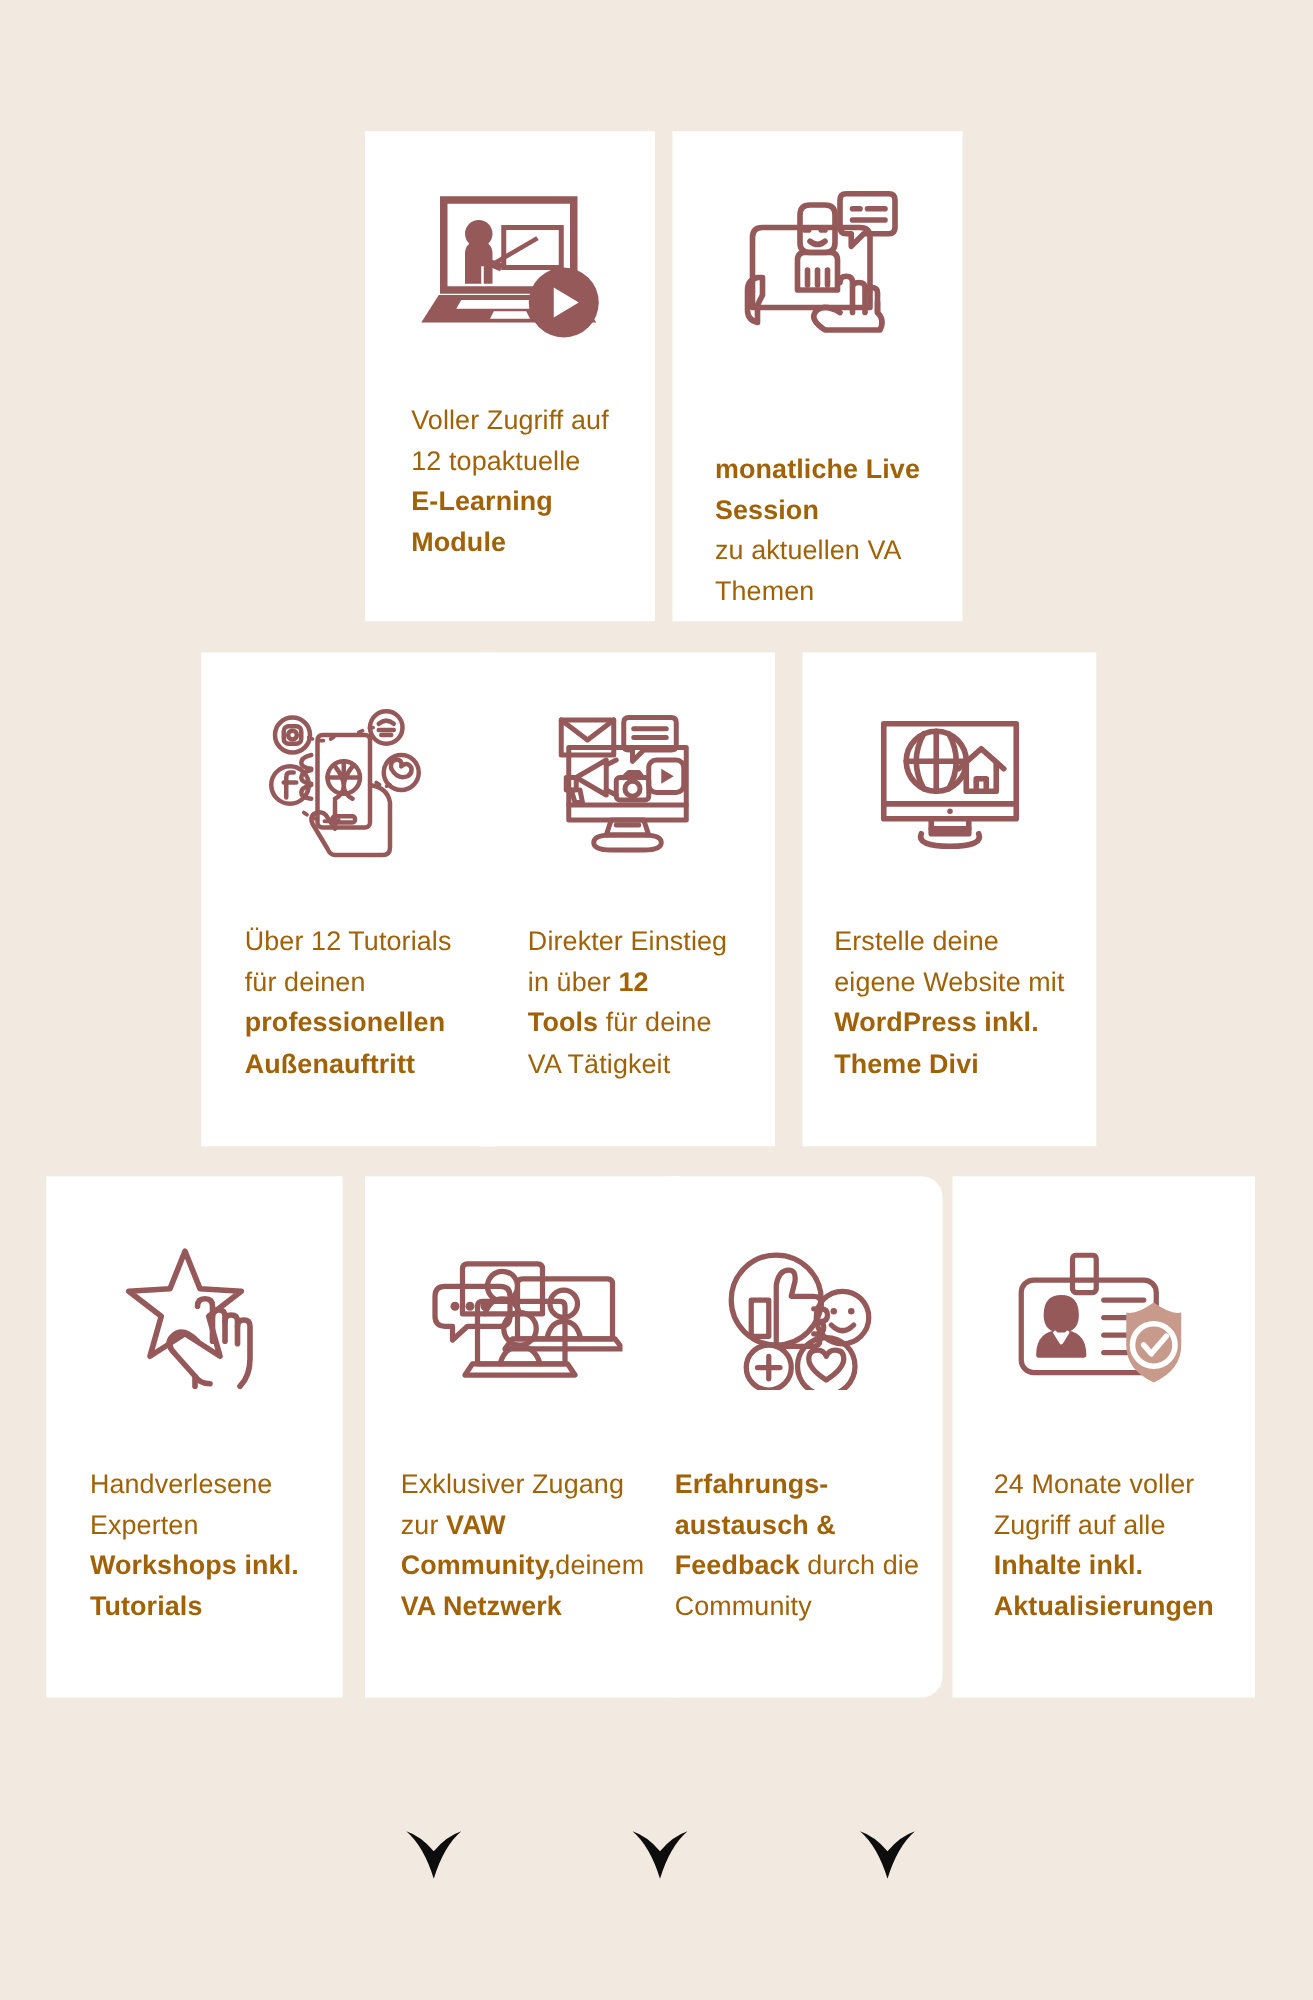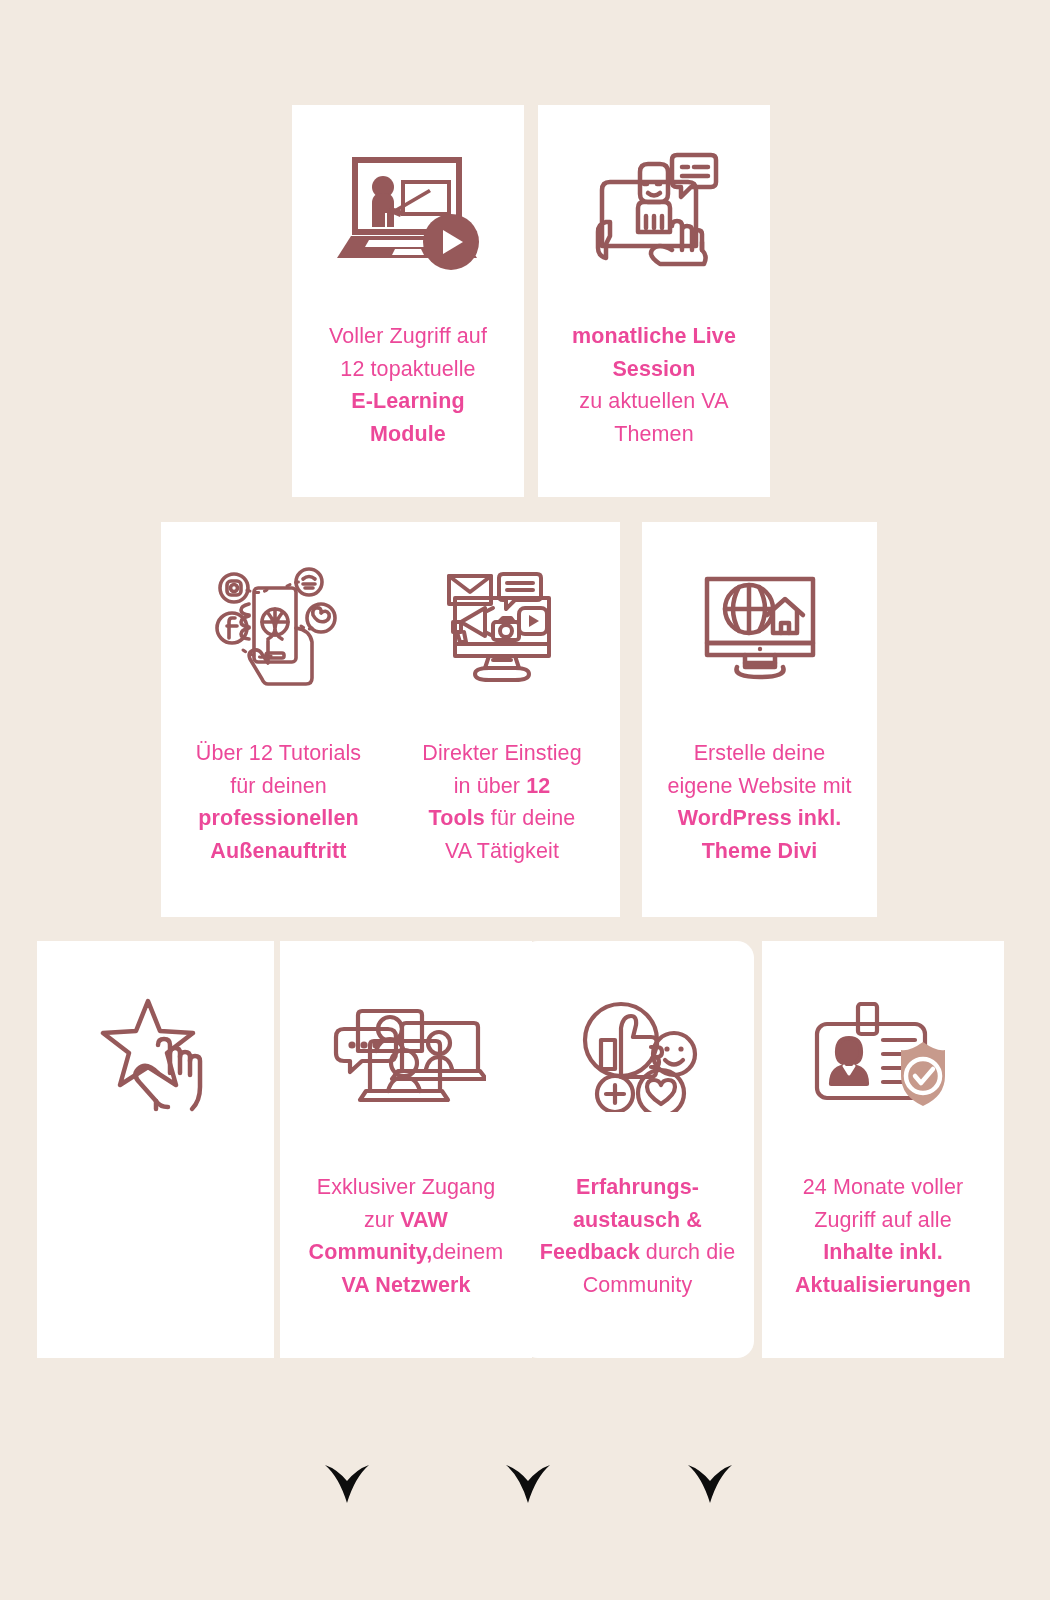--- a/index.html
+++ b/index.html
@@ -23,47 +23,47 @@
     display: flex;
     flex-direction: column;
     align-items: center;
   }
   .icon-wrap {
     display: flex;
     align-items: center;
     justify-content: center;
   }
   .card-text {
-    text-align: center;
-    color: #ec4899;
+    text-align: left;
+    color: #a16207;
     font-size: 21.5px;
     line-height: 1.52;
     letter-spacing: 0.1px;
     padding: 0 8px;
   }
   .card-text b { font-weight: 700; }
 
   
   .r1 { top: 105px; width: 232px; height: 392px; }
   .r1 .icon-wrap { height: 215px; width: 100%; }
   .r1c1 { left: 292px; }
-  .r1c2 { left: 538px; }
+  .r1c2 { left: 538px; gap: 39px; }
 
   
   .r2 { top: 522px; width: 235px; height: 395px; }
   .r2 .icon-wrap { height: 215px; width: 100%; }
   .r2c1 { left: 161px; }
   .r2c2 { left: 384px; width: 236px; }
   .r2c3 { left: 642px; }
 
   
   .r3 { top: 941px; width: 237px; height: 417px; }
   .r3 .icon-wrap { height: 230px; width: 100%; }
   .r3c1 { left: 37px; }
-  .r3c2 { left: 280px; width: 252px; }
+  .r3c2 { left: 292px; width: 252px; }
   .r3c3 { left: 521px; width: 233px; border-radius: 17px; }
   .r3c4 { left: 762px; width: 242px; }
 
   .arrow {
     position: absolute;
     width: 54px;
     height: 120px;
   }
   .a1 { left: 317px; top: 1383px; }
   .a2 { left: 498px; top: 1383px; }
@@ -233,20 +233,26 @@
           <path d="M52 4 L64 34 L97 36 L71 56 L80 88 L52 70 L24 88 L33 56 L7 36 L40 34 Z"></path>
           <path d="M62 48 q0-6 6-6 q6 0 6 6 l0 28"></path>
           <path d="M74 56 q0-5 5-5 q5 0 5 5 l0 20"></path>
           <path d="M84 60 q0-5 5-5 q5 0 5 5 l0 18"></path>
           <path d="M94 64 q0-5 5-5 q5 0 5 5 l0 26 q0 14 -8 22"></path>
           <path d="M62 76 q-12 -12 -20 -4 q-6 6 2 14 l16 18 q4 6 12 6"></path>
           <path d="M60 112 l0 -8"></path>
         </g>
       </svg>
     </div>
+    <div class="card-text">
+      <div>Handverlesene</div>
+      <div>Experten</div>
+      <div><b>Workshops inkl.</b></div>
+      <div><b>Tutorials</b></div>
+    </div>
   </div>
 
   <div class="card r3 r3c2">
     <div class="icon-wrap">
       <svg width="160" height="110" viewBox="0 0 160 110">
         <g fill="none" stroke="#96595A" stroke-width="4.2" stroke-linejoin="round" stroke-linecap="round">
           <path d="M32 14 q0-4 4-4 l56 0 q4 0 4 4 l0 36 l-64 0 z"></path>
           <circle cx="64" cy="28" r="12"></circle>
           <path d="M50 50 q4 -12 14 -12 q10 0 14 12"></path>
           <path d="M76 26 q0-4 4-4 l68 0 q4 0 4 4 l0 44 l-76 0 z"></path>

